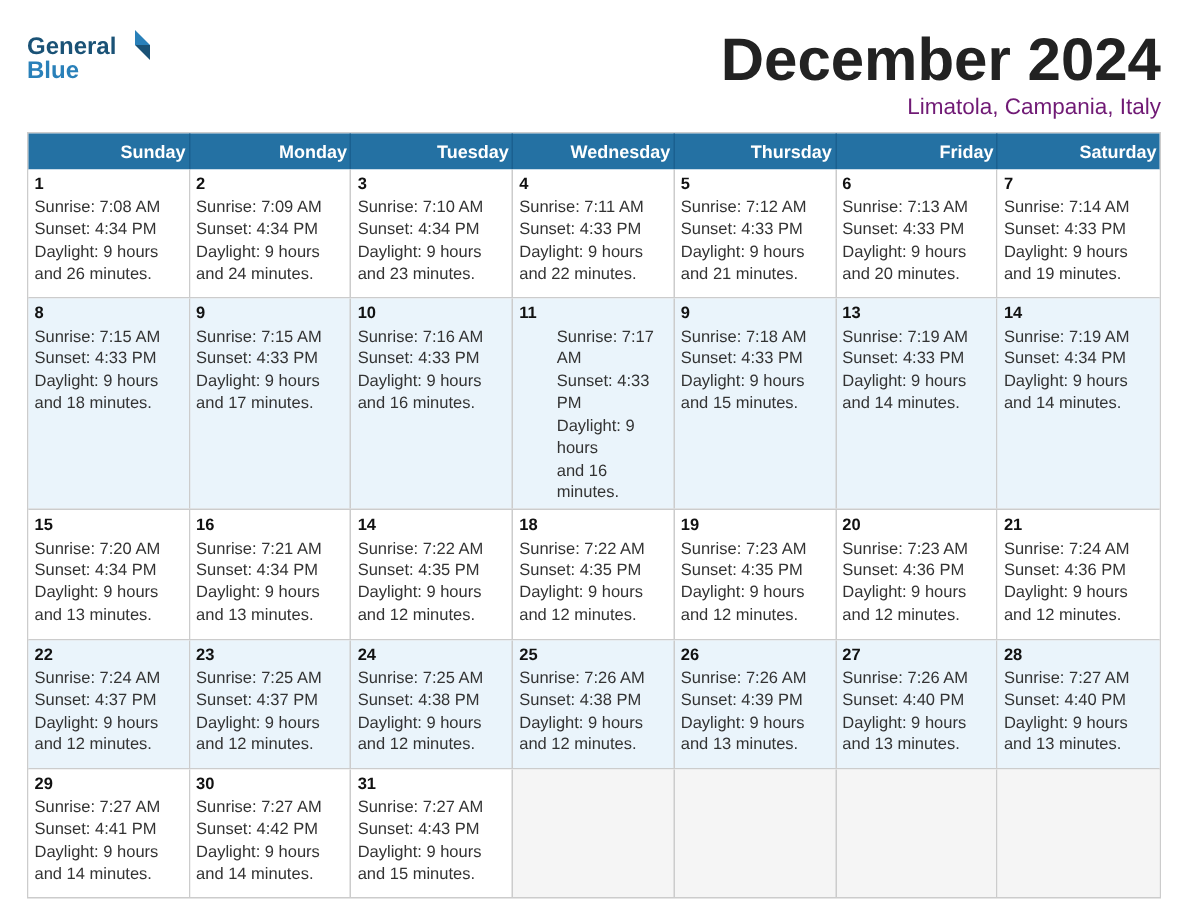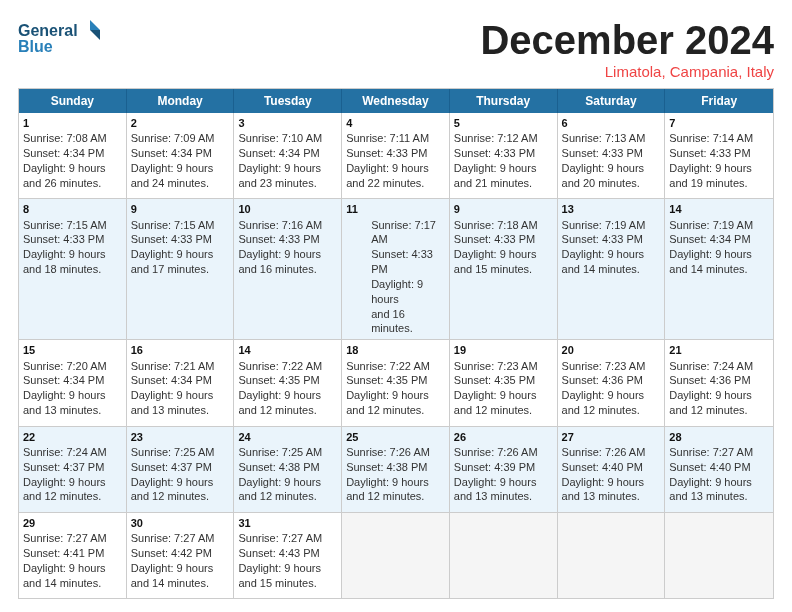--- a/index.html
+++ b/index.html
@@ -34,38 +34,38 @@
     .title-area {
       text-align: right;
     }
     .month-title {
       font-size: 40px;
       font-weight: bold;
       color: #222;
     }
     .location {
       font-size: 15px;
-      color: #ef4444;
+      color: #701a75;
     }
     .calendar {
       flex: 1;
       display: flex;
       flex-direction: column;
       border: 1px solid #ccc;
     }
     .cal-header {
       display: grid;
       grid-template-columns: repeat(7, 1fr);
       background: #2471a3;
     }
     .cal-header-cell {
       color: #fff;
       font-size: 12px;
       font-weight: bold;
-      text-align: center;
+      text-align: right;
       padding: 5px 2px;
       border-right: 1px solid #1a6090;
     }
     .cal-header-cell:last-child { border-right: none; }
     .cal-body {
       flex: 1;
       display: flex;
       flex-direction: column;
     }
     .cal-row {
@@ -119,22 +119,22 @@
     </div>
   </div>
 
   <div class="calendar">
     <div class="cal-header">
     <div class="cal-header-cell">Sunday</div>
         <div class="cal-header-cell">Monday</div>
         <div class="cal-header-cell">Tuesday</div>
         <div class="cal-header-cell">Wednesday</div>
         <div class="cal-header-cell">Thursday</div>
+        <div class="cal-header-cell">Friday</div>
         <div class="cal-header-cell">Saturday</div>
-        <div class="cal-header-cell">Friday</div>
       </div>
     <div class="cal-body">
     <div class="cal-row">
           <div class="cal-cell">
             <span class="day-num">1</span>
             <div class="cell-text" style="white-space: pre-line;">Sunrise: 7:08 AM
 Sunset: 4:34 PM
 Daylight: 9 hours
 and 26 minutes.</div>
           </div>

